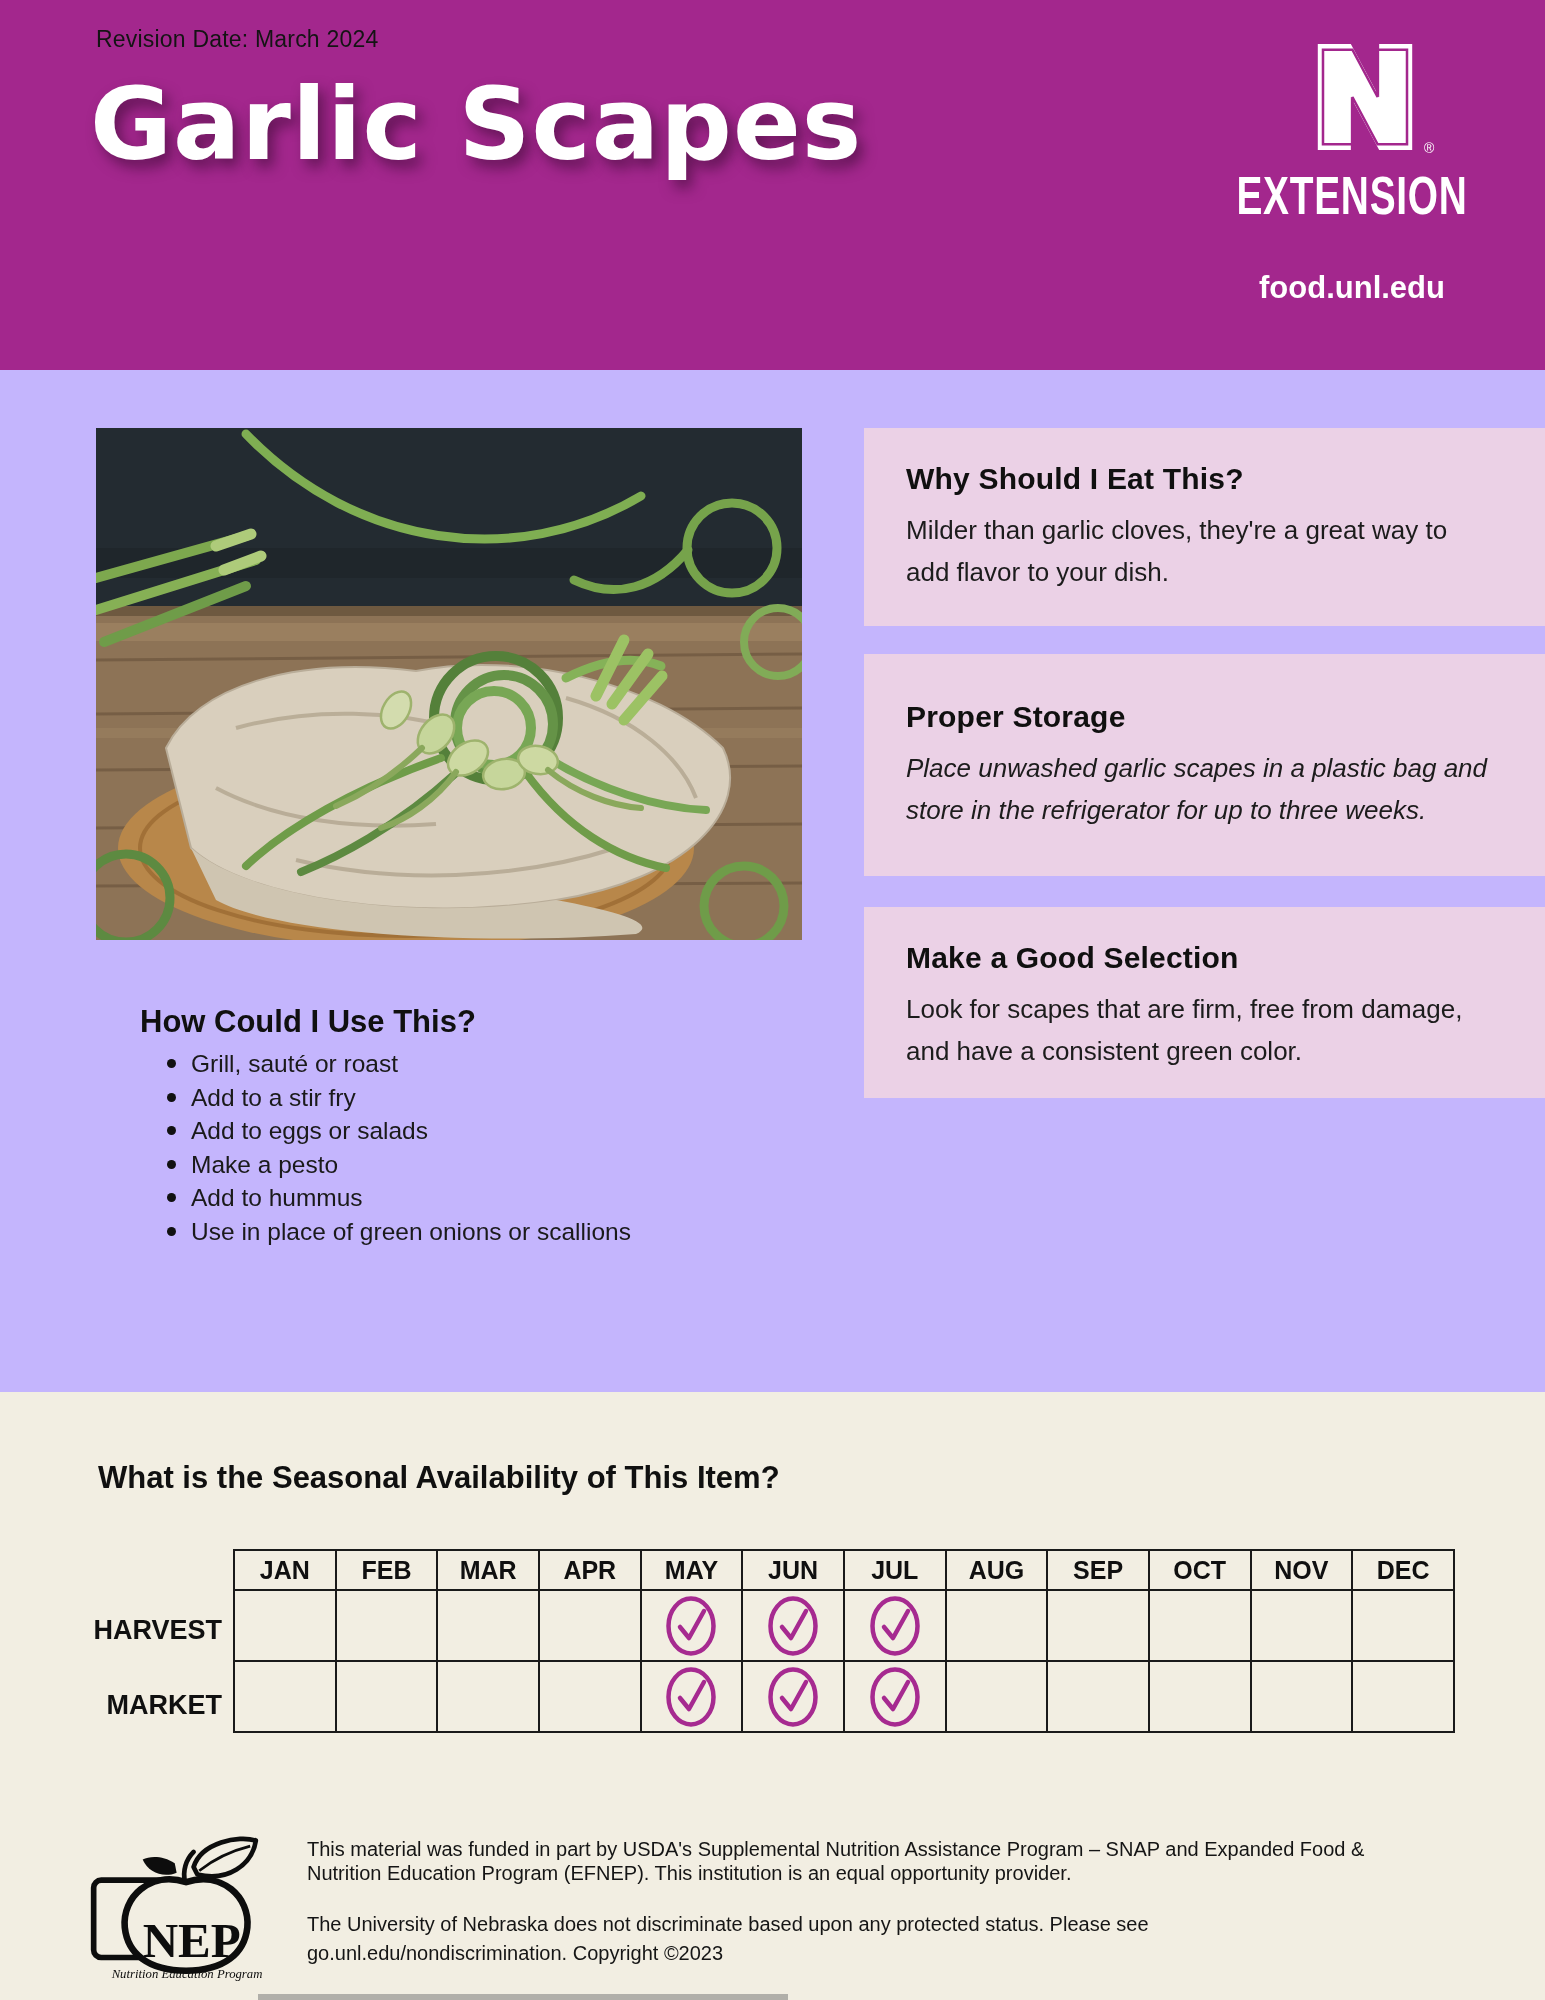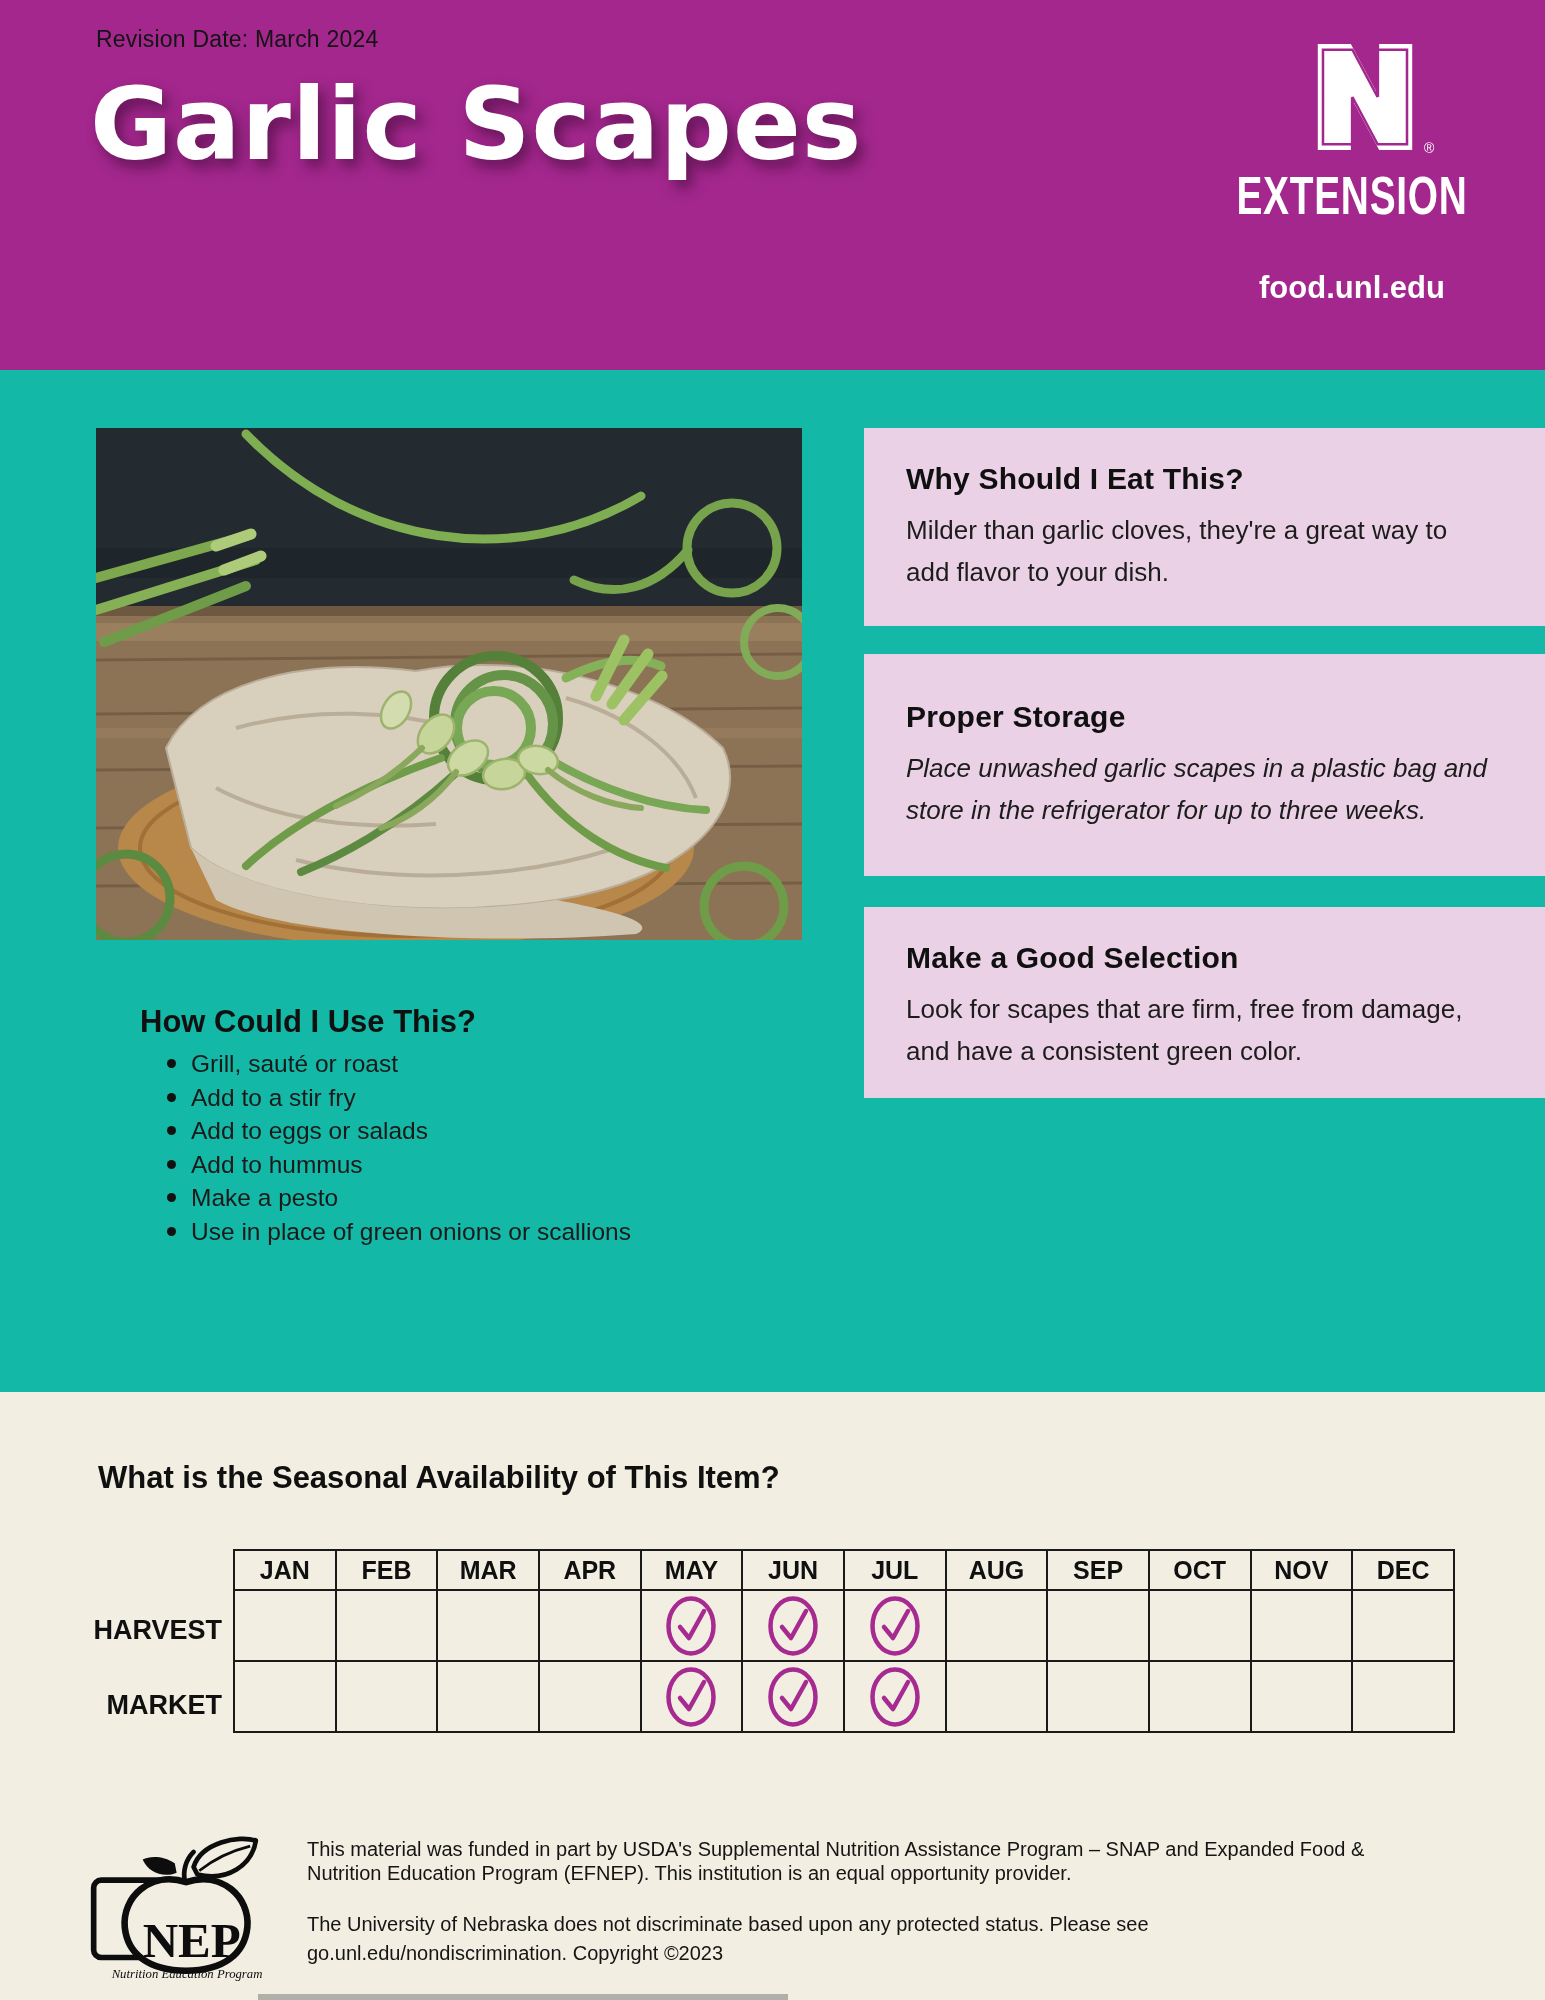--- a/index.html
+++ b/index.html
@@ -1,19 +1,19 @@
 <!DOCTYPE html>
 <html><head>
 <meta charset="utf-8">
 <style>
   * { box-sizing: border-box; }
   html,body { margin:0; padding:0; background:#888; }
   .page {
     position:relative; width:1545px; height:2000px; margin:0 auto;
-    background:#14b8a6; overflow:hidden;
+    background:#c4b5fd; overflow:hidden;
     font-family:"Liberation Sans", sans-serif;
   }
   
   .header-band { position:absolute; left:0; top:0; width:1545px; height:370px; background:#a3278d; }
   .revision { position:absolute; left:96px; top:26px; font-size:23px; color:#141414; letter-spacing:.2px; }
   .main-title {
     position:absolute; left:90px; top:70px; margin:0;
     font-family:"DejaVu Sans", sans-serif; font-weight:bold; font-size:100px; line-height:110px;
     color:#ffffff; letter-spacing:1px;
     text-shadow:6px 8px 14px rgba(48,8,42,.55);
@@ -191,22 +191,22 @@
   <section class="pink-box box-selection">
     <h2>Make a Good Selection</h2>
     <p>Look for scapes that are firm, free from damage, and have a consistent green color.</p>
   </section>
 
   <h2 class="usage-heading">How Could I Use This?</h2>
   <ul class="usage-list">
     <li>Grill, sauté or roast</li>
     <li>Add to a stir fry</li>
     <li>Add to eggs or salads</li>
+    <li>Make a pesto</li>
     <li>Add to hummus</li>
-    <li>Make a pesto</li>
     <li>Use in place of green onions or scallions</li>
   </ul>
 
   <div class="cream-band"></div>
   <h2 class="seasonal-heading">What is the Seasonal Availability of This Item?</h2>
 
   <div class="row-label harvest">HARVEST</div>
   <div class="row-label market">MARKET</div>
 
   <table class="availability">

